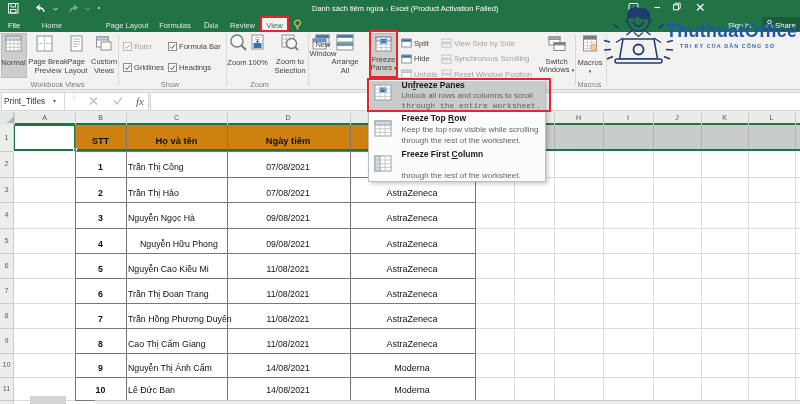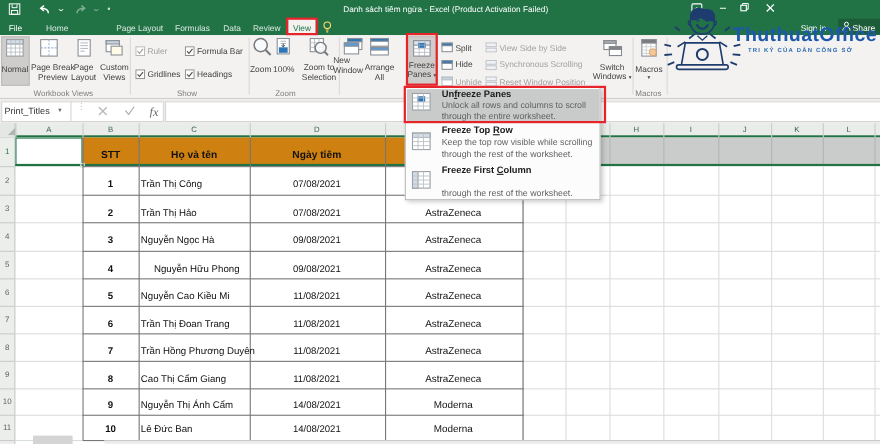--- a/index.html
+++ b/index.html
@@ -33,21 +33,21 @@
 <path d="M55 4.8 v-1.6 h5.2 v5.2 h-1.5" stroke-width="0.9"></path>
 <path d="M77 4 l6.5 6.5 M83.5 4 l-6.5 6.5" stroke-width="1.2"></path>
 </g>
 </svg>
 <div class="a" style="left:262px;top:16.8px;width:25px;height:14.7px;background:#f3f2f1;"></div>
 <div class="a" style="left:-26px;top:20.5px;width:80px;height:9px;font-size:7.6px;color:#fff;text-align:center;line-height:9px;font-weight:normal;">File</div>
 <div class="a" style="left:12px;top:20.5px;width:80px;height:9px;font-size:7.6px;color:#d9e8df;text-align:center;line-height:9px;font-weight:normal;">Home</div>
 <div class="a" style="left:34px;top:20.5px;width:80px;height:9px;font-size:7.6px;color:#d9e8df;text-align:center;line-height:9px;font-weight:bold;margin-top:35px;">Insert</div>
 <div class="a" style="left:87px;top:20.5px;width:80px;height:9px;font-size:7.6px;color:#d9e8df;text-align:center;line-height:9px;font-weight:normal;">Page Layout</div>
 <div class="a" style="left:135px;top:20.5px;width:80px;height:9px;font-size:7.6px;color:#d9e8df;text-align:center;line-height:9px;font-weight:normal;">Formulas</div>
-<div class="a" style="left:171px;top:20.5px;width:80px;height:9px;font-size:7.6px;color:#d9e8df;text-align:center;line-height:9px;font-weight:normal;">Data</div>
+<div class="a" style="left:171px;top:20.5px;width:80px;height:9px;font-size:7.6px;color:#d9e8df;text-align:center;line-height:9px;font-weight:normal;font-family:Liberation Serif, serif;">Data</div>
 <div class="a" style="left:202.5px;top:20.5px;width:80px;height:9px;font-size:7.6px;color:#d9e8df;text-align:center;line-height:9px;font-weight:normal;">Review</div>
 <div class="a" style="left:254px;top:20.5px;width:41px;height:9px;font-size:7.6px;color:#217346;text-align:center;line-height:9px;">View</div>
 <svg class="a" style="left:293px;top:19px" width="9" height="12" viewBox="0 0 9 12">
 <circle cx="4.5" cy="4" r="3" fill="none" stroke="#ffd86b" stroke-width="1"></circle>
 <path d="M3.2 8.3 h2.6 M3.6 10 h1.8" stroke="#ffd86b" stroke-width="1"></path>
 </svg>
 <div class="a" style="left:304px;top:20.5px;width:160px;height:9px;font-size:7.8px;color:#bcd6c6;line-height:9px;margin-top:42px;">Tell me what you want to do...</div>
 <div class="a" style="left:728px;top:20.5px;width:34px;height:9px;font-size:7.6px;color:#fff;line-height:9px;">Sign in</div>
 <div class="a" style="left:762px;top:16.8px;width:38px;height:14.7px;background:#1c5c39;"></div>
 <svg class="a" style="left:765px;top:19px" width="9" height="10" viewBox="0 0 9 10">
@@ -126,21 +126,21 @@
 <circle cx="10.5" cy="10.5" r="5" fill="rgba(248,251,253,0.85)" stroke="#77797c" stroke-width="1.3"></circle>
 <path d="M14 14 l3.2 3.2" stroke="#77797c" stroke-width="1.8"></path>
 </svg>
 <div class="a" style="left:269px;top:57px;width:42px;height:18px;font-size:7.6px;color:#444;text-align:center;line-height:9px;">Zoom to<br>Selection</div>
 <svg class="a" style="left:312px;top:34px" width="18" height="17" viewBox="0 0 18 17">
 <rect x="4" y="1" width="13" height="10" fill="#fff" stroke="#8b9097"></rect>
 <rect x="4" y="1" width="13" height="3" fill="#2e75b6" stroke="#8b9097"></rect>
 <rect x="1" y="5" width="13" height="10" fill="#fff" stroke="#8b9097"></rect>
 <rect x="1" y="5" width="13" height="3" fill="#5b9bd5" stroke="#8b9097"></rect>
 </svg>
-<div class="a" style="left:303px;top:50px;width:40px;height:18px;font-size:7.6px;color:#444;line-height:9px;">New<br>Window</div>
+<div class="a" style="left:303px;top:40px;width:40px;height:18px;font-size:7.6px;color:#444;text-align:center;line-height:9px;">New<br>Window</div>
 <svg class="a" style="left:336px;top:34px" width="18" height="17" viewBox="0 0 18 17">
 <rect x="1" y="1" width="16" height="7" fill="#fff" stroke="#8b9097"></rect>
 <rect x="1" y="1" width="16" height="2.5" fill="#2e75b6" stroke="#8b9097"></rect>
 <rect x="1" y="9" width="16" height="7" fill="#fff" stroke="#8b9097"></rect>
 <rect x="1" y="9" width="16" height="2.5" fill="#5b9bd5" stroke="#8b9097"></rect>
 </svg>
 <div class="a" style="left:325px;top:57px;width:40px;height:18px;font-size:7.6px;color:#444;text-align:center;line-height:9px;">Arrange<br>All</div>
 <div class="a" style="left:369.5px;top:32.5px;width:28px;height:44.5px;background:#cfcdcb;border:1px solid #bdbab7;"></div>
 <svg class="a" style="left:375px;top:36px" width="17" height="16" viewBox="0 0 17 16">
 <rect x="1" y="1" width="15" height="14" fill="#fff" stroke="#8b9097"></rect>
@@ -372,21 +372,21 @@
       <rect x="1" y="1" width="16" height="4" fill="#d3dce6" stroke="#9aa0a5"></rect>
       <path d="M1 5 h16 M1 8.7 h16 M1 12.4 h16 M6 1 v15 M11 1 v15" stroke="#b9bfc4" stroke-width="0.8"></path>
     </svg>
 <svg class="a" style="left:374px;top:155px" width="18" height="17" viewBox="0 0 18 17">
       <rect x="1" y="1" width="16" height="15" fill="#fff" stroke="#9aa0a5"></rect>
       <rect x="1" y="1" width="5" height="15" fill="#d3dce6" stroke="#9aa0a5"></rect>
       <path d="M1 5 h16 M1 8.7 h16 M1 12.4 h16 M6 1 v15 M11 1 v15" stroke="#b9bfc4" stroke-width="0.8"></path>
     </svg>
 <div class="a" style="left:401.5px;top:79.5px;width:140px;height:10px;font-size:8.5px;font-weight:bold;color:#1a1a1a;line-height:10px;">Un<span style="text-decoration:underline">f</span>reeze Panes</div>
 <div class="a" style="left:401.5px;top:90.5px;width:142px;height:10px;font-size:8px;color:#626262;line-height:10px;white-space:nowrap;">Unlock all rows and columns to scroll</div>
-<div class="a" style="left:401.5px;top:101px;width:142px;height:10px;font-size:8px;color:#626262;line-height:10px;white-space:nowrap;">through the entire worksheet.</div>
+<div class="a" style="left:401.5px;top:101px;width:142px;height:10px;font-size:8px;color:#626262;line-height:10px;white-space:nowrap;font-family:Liberation Mono, monospace;">through the entire worksheet.</div>
 <div class="a" style="left:401.5px;top:124.5px;width:142px;height:10px;font-size:8px;color:#626262;line-height:10px;white-space:nowrap;">Keep the top row visible while scrolling</div>
 <div class="a" style="left:401.5px;top:113px;width:140px;height:10px;font-size:8.5px;font-weight:bold;color:#1a1a1a;line-height:10px;">Freeze Top <span style="text-decoration:underline">R</span>ow</div>
 <div class="a" style="left:401.5px;top:135.5px;width:142px;height:10px;font-size:8px;color:#626262;line-height:10px;white-space:nowrap;">through the rest of the worksheet.</div>
 <div class="a" style="left:401.5px;top:148.5px;width:140px;height:10px;font-size:8.5px;font-weight:bold;color:#1a1a1a;line-height:10px;">Freeze First <span style="text-decoration:underline">C</span>olumn</div>
 <div class="a" style="left:401.5px;top:170.5px;width:142px;height:10px;font-size:8px;color:#626262;line-height:10px;white-space:nowrap;">through the rest of the worksheet.</div>
 <div class="a" style="left:259.5px;top:15.5px;width:29px;height:16.5px;border:2px solid #e8242b;background:transparent;"></div>
 <div class="a" style="left:368.5px;top:29.5px;width:29px;height:48px;border:2px solid #e8242b;background:transparent;"></div>
 <div class="a" style="left:366.5px;top:77.5px;width:184px;height:34.5px;border:2px solid #e8242b;background:transparent;"></div>
 <svg class="a" style="left:598px;top:0px" width="82" height="66" viewBox="0 0 82 66">
 <g stroke="#1e3c6e" stroke-width="1.5" fill="none">

